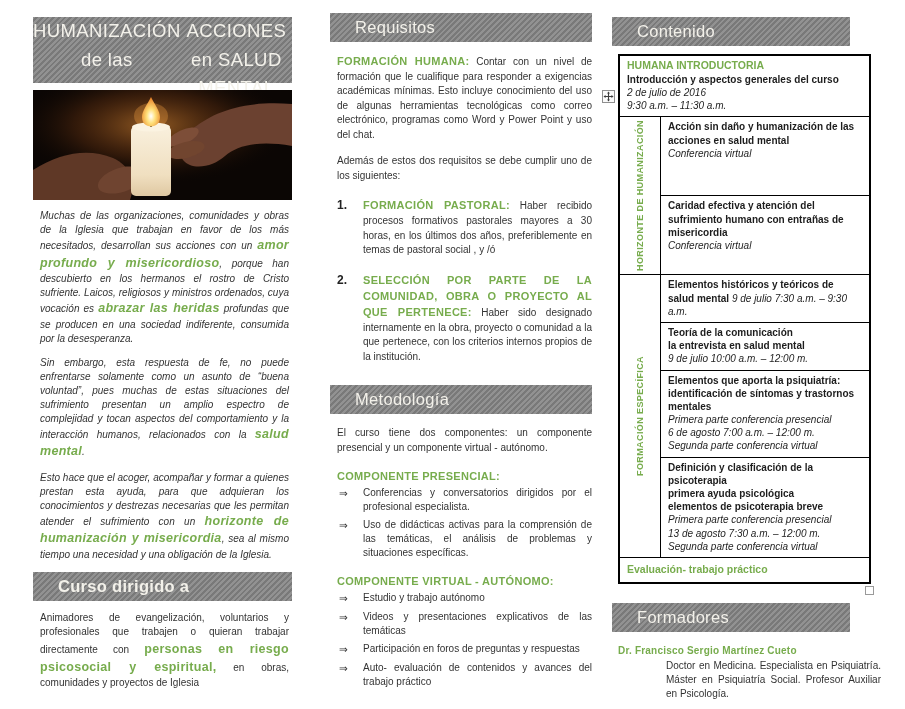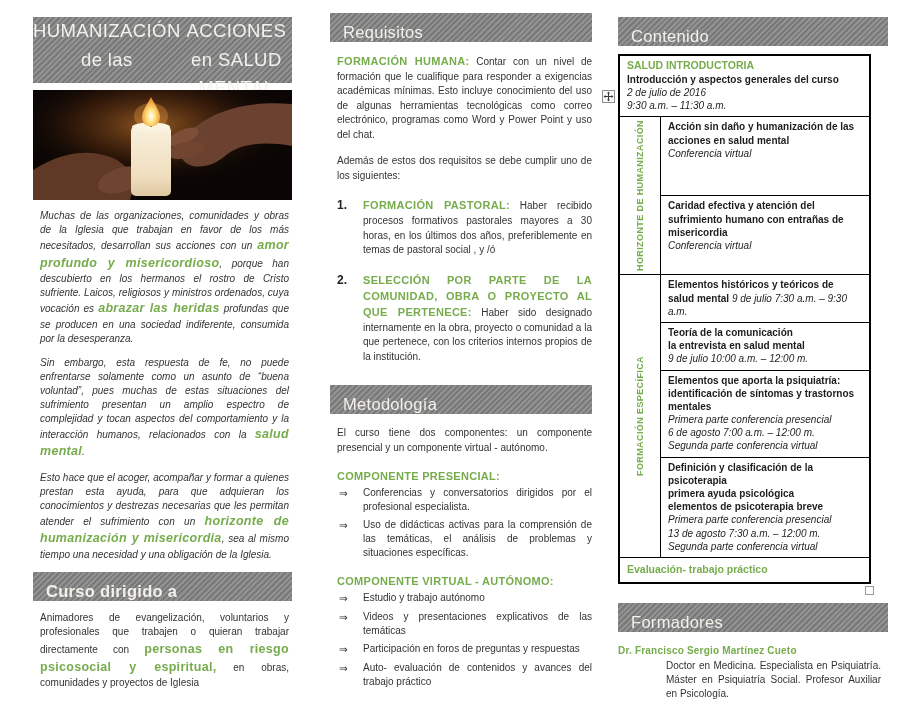--- a/index.html
+++ b/index.html
@@ -5,21 +5,21 @@
   :root{ --green:#77AC4D; --ink:#333; --border:#000; }
   html,body{margin:0;padding:0;}
   body{background:#fff;font-family:"Liberation Sans", sans-serif;color:var(--ink);}
   .page{position:relative;width:905px;height:709px;background:#fff;overflow:hidden;}
 
   
   .bar{
     background:repeating-linear-gradient(135deg,#929292 0px,#929292 2px,#797979 2px,#797979 4px);
     color:#F3F1EA;
   }
-  .section-bar{height:29px;display:flex;align-items:flex-end;padding-left:13px;font-size:16.5px;letter-spacing:.3px;}
+  .section-bar{height:29px;display:flex;align-items:center;padding-left:25px;font-size:16.5px;letter-spacing:.3px;}
 
   
   .col-left{position:absolute;left:33px;top:0;width:259px;}
   .col-mid{position:absolute;left:330px;top:0;width:262px;}
   .col-right{position:absolute;left:612px;top:0;width:283px;}
 
   
   .title-bar{margin-top:17px;height:66px;display:flex;flex-direction:row;justify-content:center;text-align:center;font-size:18.5px;line-height:1.55;letter-spacing:.4px;}
   .photo{margin-top:7px;height:110px;display:block;}
   .intro{margin:9px 3px 0 7px;font-style:italic;}
@@ -35,21 +35,21 @@
   .seg-g{font-size:11px;font-weight:700;color:var(--green);letter-spacing:.3px;}
   .num-item{display:flex;margin-top:15px;}
   .num{width:26px;font-weight:700;font-size:12px;color:#222;}
   .num-body{flex:1;font-size:10px;line-height:1.45;text-align:justify;}
   .green-head{color:var(--green);font-weight:700;font-size:11px;letter-spacing:.3px;margin-top:15px;}
   .bullet-row{display:flex;font-size:10px;line-height:1.4;margin-top:4px;}
   .marker{width:24px;padding-left:2px;color:#3a3a3a;font-size:10.5px;}
   .btext{flex:1;text-align:justify;}
 
   
-  .col-right .section-bar{margin-left:6px;width:270px;margin-top:17px;box-sizing:border-box;}
+  .col-right .section-bar{width:238px;margin-top:17px;box-sizing:border-box;}
   .table-wrap{position:relative;margin-left:6px;margin-top:8px;width:253px;}
   .ctable{border:2px solid var(--border);font-size:10px;line-height:1.32;color:#1d1d1d;}
   .trow{padding:3px 7px 4px;}
   .tgroup{display:flex;border-top:1.5px solid var(--border);}
   .tlabel{width:38px;border-right:1.5px solid var(--border);display:flex;align-items:center;justify-content:center;padding:3px 1px;}
   .vtext{writing-mode:vertical-rl;transform:rotate(180deg);color:var(--green);font-weight:700;font-size:9px;letter-spacing:.4px;text-align:center;line-height:1.35;max-height:100%;}
   .trows{flex:1;display:flex;flex-direction:column;}
   .trows .trow{flex:1;}
   .trows .trow + .trow{border-top:1.5px solid var(--border);}
   .tfooter{border-top:1.5px solid var(--border);padding:5px 7px;}
@@ -184,21 +184,21 @@
     </div>
 
     <div class="table-wrap">
       <div class="move-handle">
         <svg width="11" height="11" viewBox="0 0 12 12">
           <path d="M6 0.5 L7.6 2.8 H6.6 V5.4 H9.2 V4.4 L11.5 6 L9.2 7.6 V6.6 H6.6 V9.2 H7.6 L6 11.5 L4.4 9.2 H5.4 V6.6 H2.8 V7.6 L0.5 6 L2.8 4.4 V5.4 H5.4 V2.8 H4.4 Z" fill="#3c3c3c"></path>
         </svg>
       </div>
       <div class="ctable" id="content-table">
           <div class="trow">
-            <div class="tline"><span class="seg-gb">SALUD INTRODUCTORIA</span></div>
+            <div class="tline"><span class="seg-gb">HUMANA INTRODUCTORIA</span></div>
             <div class="tline"><span class="seg-b">Introducción y aspectos generales del curso</span></div>
             <div class="tline"><span class="seg-i">2 de julio de 2016</span></div>
             <div class="tline"><span class="seg-i">9:30 a.m. – 11:30 a.m.</span></div>
           </div>
           <div class="tgroup">
             <div class="tlabel">
               <span class="vtext">HORIZONTE DE HUMANIZACIÓN</span>
             </div>
             <div class="trows">
               <div class="trow">

